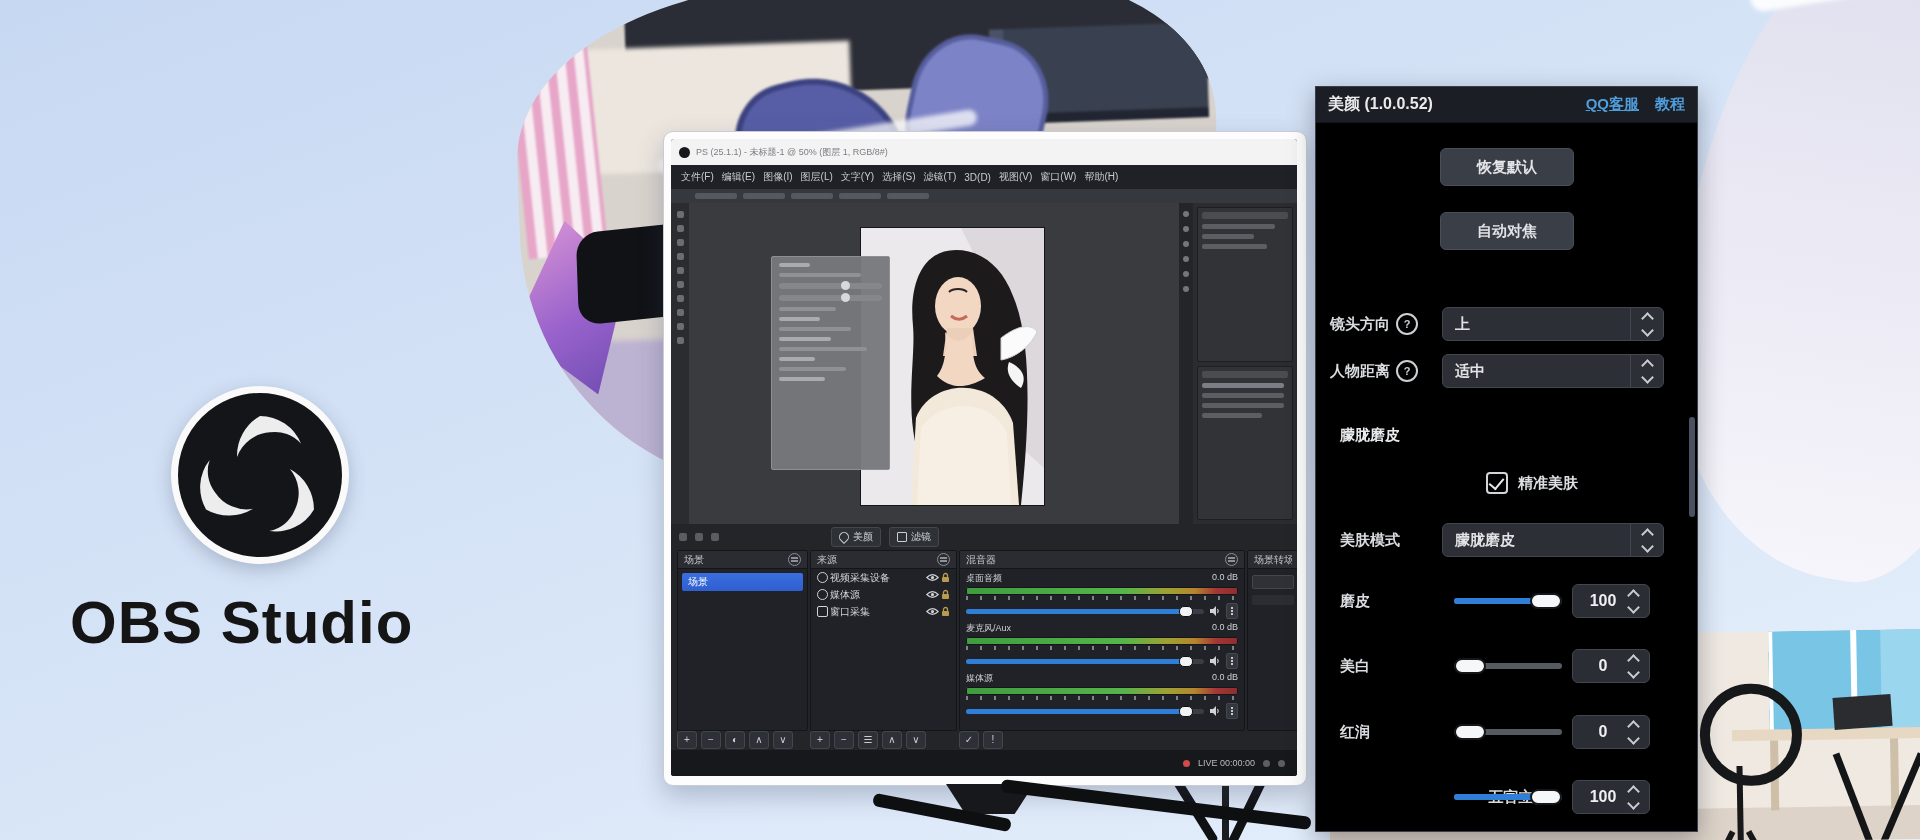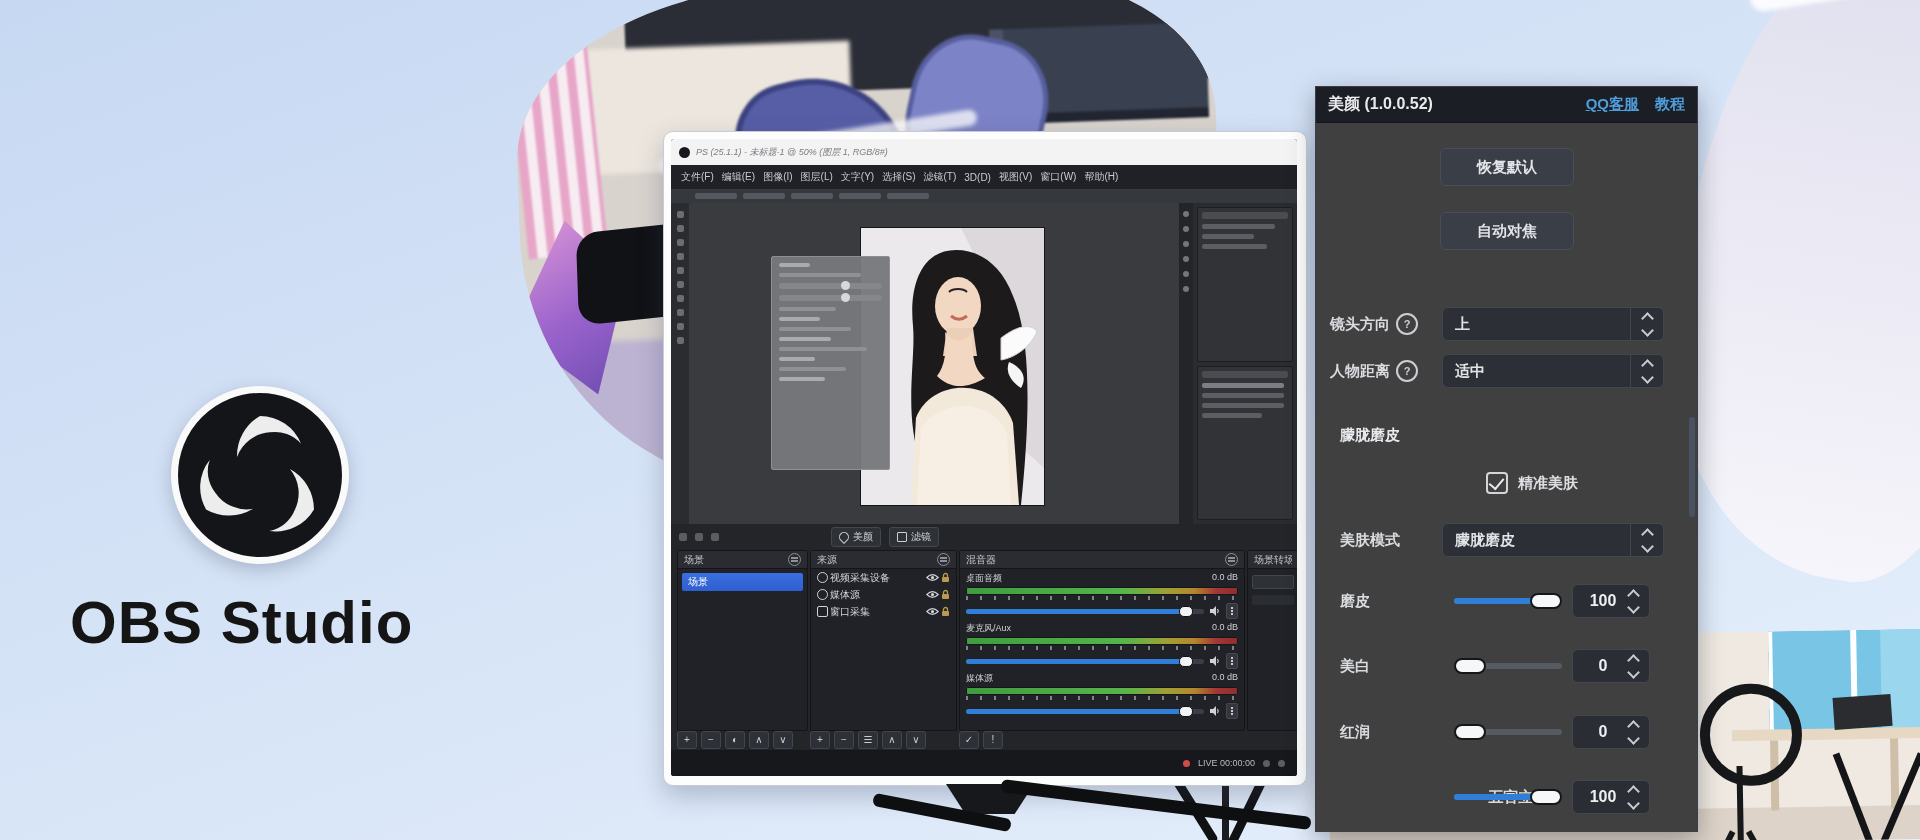--- a/index.html
+++ b/index.html
@@ -76,21 +76,21 @@
   .monitor{left:663px;top:131px;width:642px;height:653px;background:#fdfdfd;border-radius:10px;
     border:1px solid #c9ccd4;box-shadow:0 10px 26px rgba(50,60,90,.28);}
   .screen{left:671px;top:139px;width:626px;height:637px;background:#1a1c20;border-radius:3px;overflow:hidden;}
   .stand-neck{left:946px;top:784px;width:88px;height:30px;background:#17181b;
     clip-path:polygon(0 0,100% 0,78% 100%,22% 100%);}
   .stand-leg-l{left:872px;top:806px;width:140px;height:13px;background:#0e0f11;transform:rotate(11deg);border-radius:6px;}
   .stand-leg-r{left:1000px;top:798px;width:312px;height:13px;background:#0e0f11;transform:rotate(7deg);border-radius:6px;}
 
   
   .ps-titlebar{left:0;top:0;width:100%;height:26px;background:#f3f3f3;display:flex;align-items:center;
-    padding:0 8px;box-sizing:border-box;gap:6px;font-style:italic;}
+    padding:0 8px;box-sizing:border-box;gap:6px;}
   .ps-dot{width:11px;height:11px;border-radius:50%;background:#17181c;flex:none;}
   .ps-title-text{font-size:9px;color:#7a7d82;white-space:nowrap;overflow:hidden;}
   .ps-menubar{left:0;top:26px;width:100%;height:24px;background:#1f2126;display:flex;align-items:center;
     gap:8px;padding:0 10px;box-sizing:border-box;}
   .ps-menu-item{font-size:10px;color:#caccd0;white-space:nowrap;}
   .ps-options{left:0;top:50px;width:100%;height:14px;background:#35383d;display:flex;align-items:center;
     gap:6px;padding:0 24px;box-sizing:border-box;}
   .ps-opt{width:42px;height:6px;background:#55585e;border-radius:2px;}
   .ps-work{left:0;top:64px;width:100%;height:321px;background:#27282c;}
   .ps-tools{left:0;top:64px;width:18px;height:321px;background:#2b2c30;display:flex;flex-direction:column;
@@ -153,21 +153,21 @@
   .obs-toolbar{position:absolute;display:flex;gap:4px;align-items:center;}
   .tbtn{width:18px;height:16px;background:#2d3036;border:1px solid #43464c;border-radius:3px;color:#c9ccd0;
     font-size:10px;display:flex;align-items:center;justify-content:center;line-height:1;}
   .obs-status{left:0;top:611px;width:100%;height:26px;background:#17181c;display:flex;align-items:center;
     justify-content:flex-end;gap:8px;padding:0 12px;box-sizing:border-box;}
   .live-dot{width:7px;height:7px;border-radius:50%;background:#d14b4b;}
   .status-text{font-size:9px;color:#b9bcc1;}
   .grey-dot{width:7px;height:7px;border-radius:50%;background:#5b5e64;}
 
   
-  .bpanel{left:1315px;top:86px;width:381px;height:744px;background:#404040;border:1px solid #3a3e48;
+  .bpanel{left:1315px;top:86px;width:381px;height:744px;background:#000000;border:1px solid #3a3e48;
     box-shadow:0 8px 24px rgba(20,25,40,.35);}
   .bp-titlebar{position:absolute;left:0;top:0;width:100%;height:36px;background:#1b1e24;
     border-bottom:1px solid #121419;display:flex;align-items:center;padding:0 12px;box-sizing:border-box;}
   .bp-title{font-size:16px;color:#e9eaec;font-weight:bold;}
   .bp-links{margin-left:auto;display:flex;gap:16px;}
   .bp-link{font-size:15px;color:#4f9ddb;font-weight:bold;}
   .bp-link.u{text-decoration:underline;}
   .bp-row{position:absolute;left:0;width:100%;height:36px;display:flex;align-items:center;box-sizing:border-box;}
   .bp-btn{position:absolute;left:124px;width:132px;height:36px;background:#3a3e46;border:1px solid #4a4e58;
     border-radius:6px;color:#e2e4e7;font-size:15px;font-weight:bold;display:flex;align-items:center;justify-content:center;}

